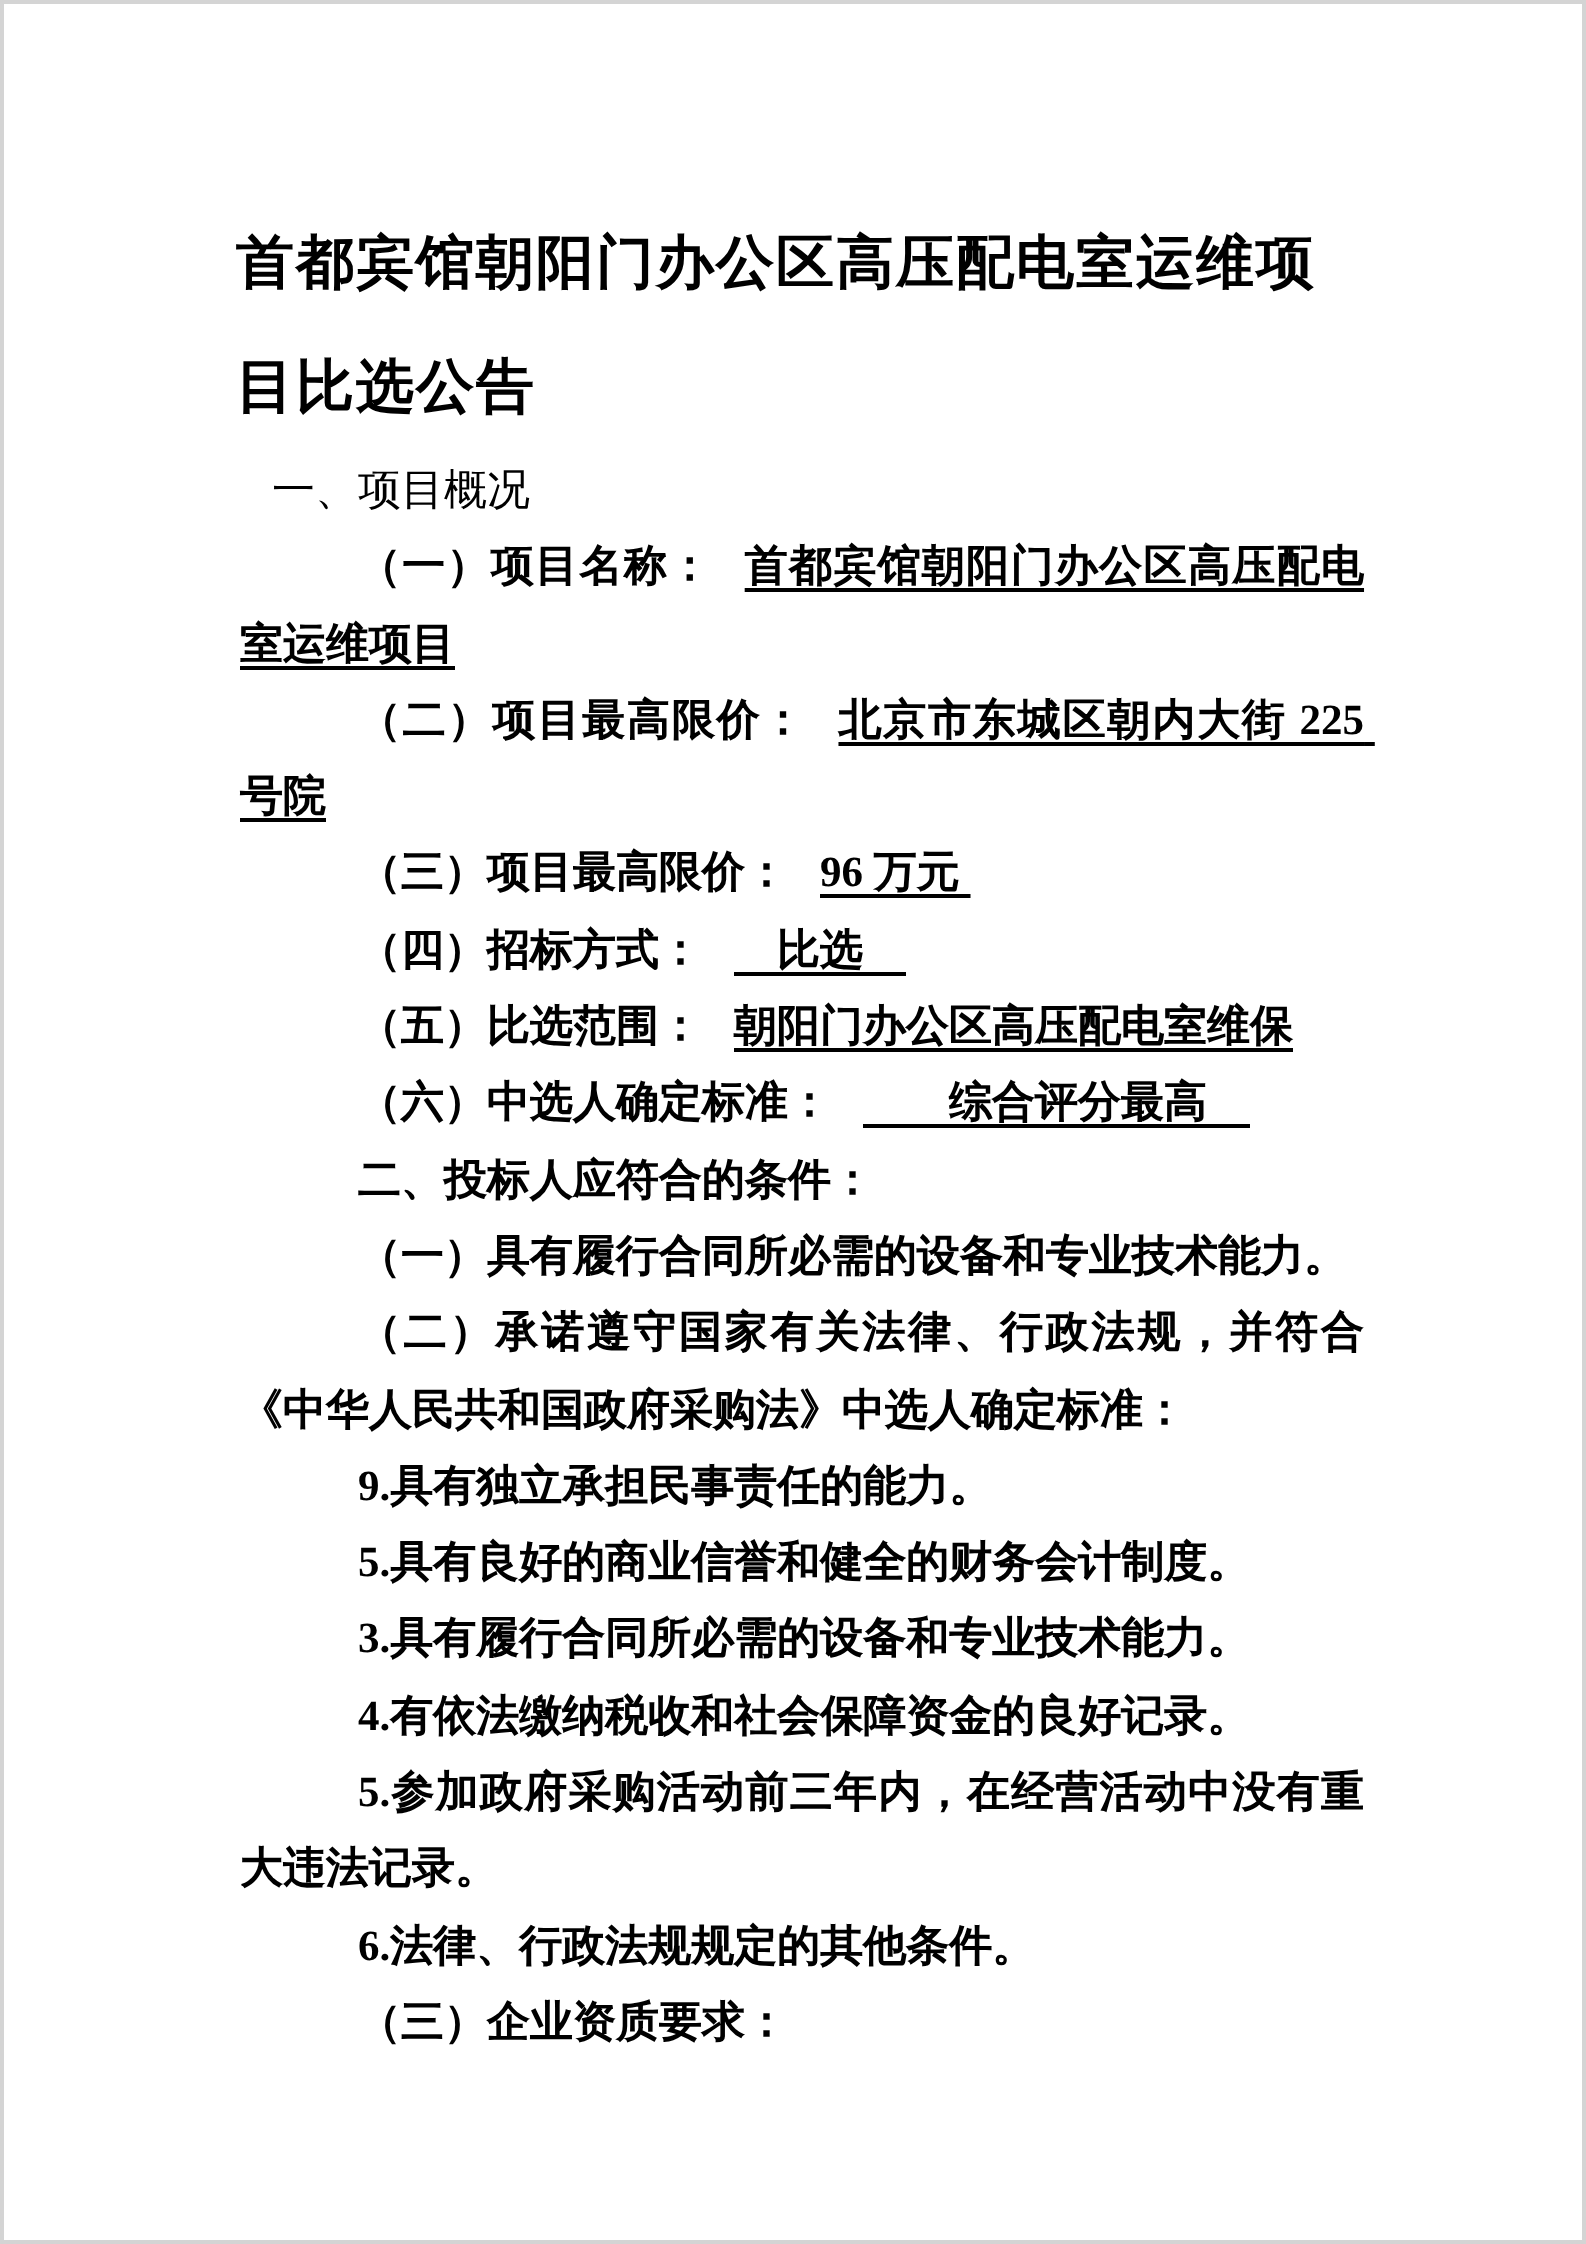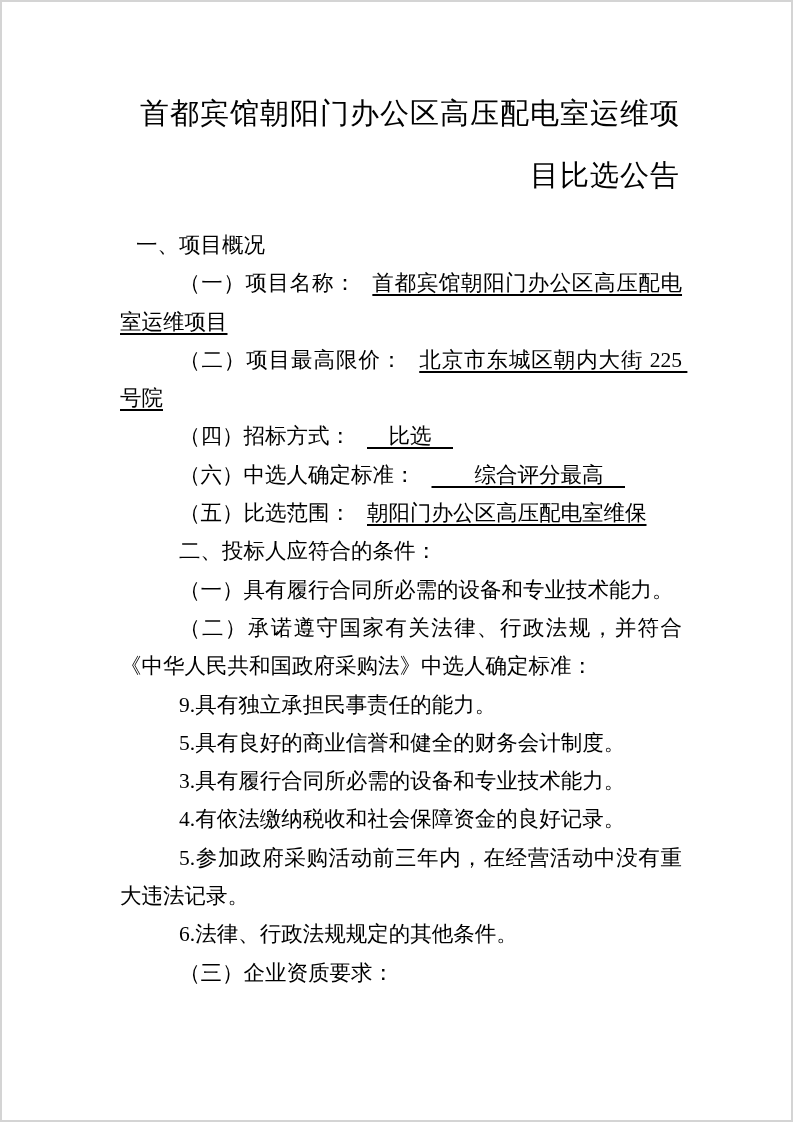--- a/index.html
+++ b/index.html
@@ -16,60 +16,61 @@
   .page {
     position: relative;
     width: 793px; height: 1122px;
     background: var(--page-bg);
     border: 2px solid var(--border-color);
     color: var(--text-color);
     overflow: hidden;
   }
   .doc-title {
     position: absolute;
-    top: 80px; left: 116px; width: 562px;
-    text-align: right;
+    top: 99px; left: 116px; width: 562px;
+    text-align: left;
     font-size: 29px;
-    font-weight: normal;
+    font-weight: bold;
     line-height: 62px;
     letter-spacing: 1px;
     white-space: nowrap;
   }
   .doc-body {
     position: absolute;
     top: 224px; left: 118px; width: 562px;
     font-size: 21.5px;
     line-height: 38.3px;
     text-align: justify;
   }
   .para { margin: 0; }
-  .para.indent { text-indent: 43px; }
+  .para.indent { text-indent: 43px; font-weight: bold; }
   .run { white-space: pre-wrap; margin-left: 16px; }
   .run.underline {
     text-decoration: underline;
     text-decoration-thickness: 1.5px;
     text-underline-offset: 4px;
     text-decoration-color: var(--text-color);
   }
 </style>
 </head>
 <body>
 
 <div class="page">
   <div class="doc-title">
     <div>首都宾馆朝阳门办公区高压配电室运维项</div>
     <div>目比选公告</div>
   </div>
   <div class="doc-body">
       <p class="para"><span class="run">一、项目概况</span></p>
       <p class="para indent"><span class="run">（一）项目名称：</span><span class="run underline">首都宾馆朝阳门办公区高压配电室运维项目</span></p>
       <p class="para indent"><span class="run">（二）项目最高限价：</span><span class="run underline">北京市东城区朝内大街 225 号院</span></p>
+      <p class="para indent"><span class="run">（三）项目最高限价：</span><span class="run underline">96 万元 </span></p>
       <p class="para indent"><span class="run">（四）招标方式：</span><span class="run underline">　比选　</span></p>
+      <p class="para indent"><span class="run">（五）比选范围：</span><span class="run underline">朝阳门办公区高压配电室维保</span></p>
       <p class="para indent"><span class="run">（六）中选人确定标准：</span><span class="run underline">　　综合评分最高　</span></p>
-      <p class="para indent"><span class="run">（五）比选范围：</span><span class="run underline">朝阳门办公区高压配电室维保</span></p>
       <p class="para indent"><span class="run">二、投标人应符合的条件：</span></p>
       <p class="para indent"><span class="run">（一）具有履行合同所必需的设备和专业技术能力。</span></p>
       <p class="para indent"><span class="run">（二）承诺遵守国家有关法律、行政法规，并符合《中华人民共和国政府采购法》中选人确定标准：</span></p>
       <p class="para indent"><span class="run">9.具有独立承担民事责任的能力。</span></p>
       <p class="para indent"><span class="run">5.具有良好的商业信誉和健全的财务会计制度。</span></p>
       <p class="para indent"><span class="run">3.具有履行合同所必需的设备和专业技术能力。</span></p>
       <p class="para indent"><span class="run">4.有依法缴纳税收和社会保障资金的良好记录。</span></p>
       <p class="para indent"><span class="run">5.参加政府采购活动前三年内，在经营活动中没有重大违法记录。</span></p>
       <p class="para indent"><span class="run">6.法律、行政法规规定的其他条件。</span></p>
       <p class="para indent"><span class="run">（三）企业资质要求：</span></p>

